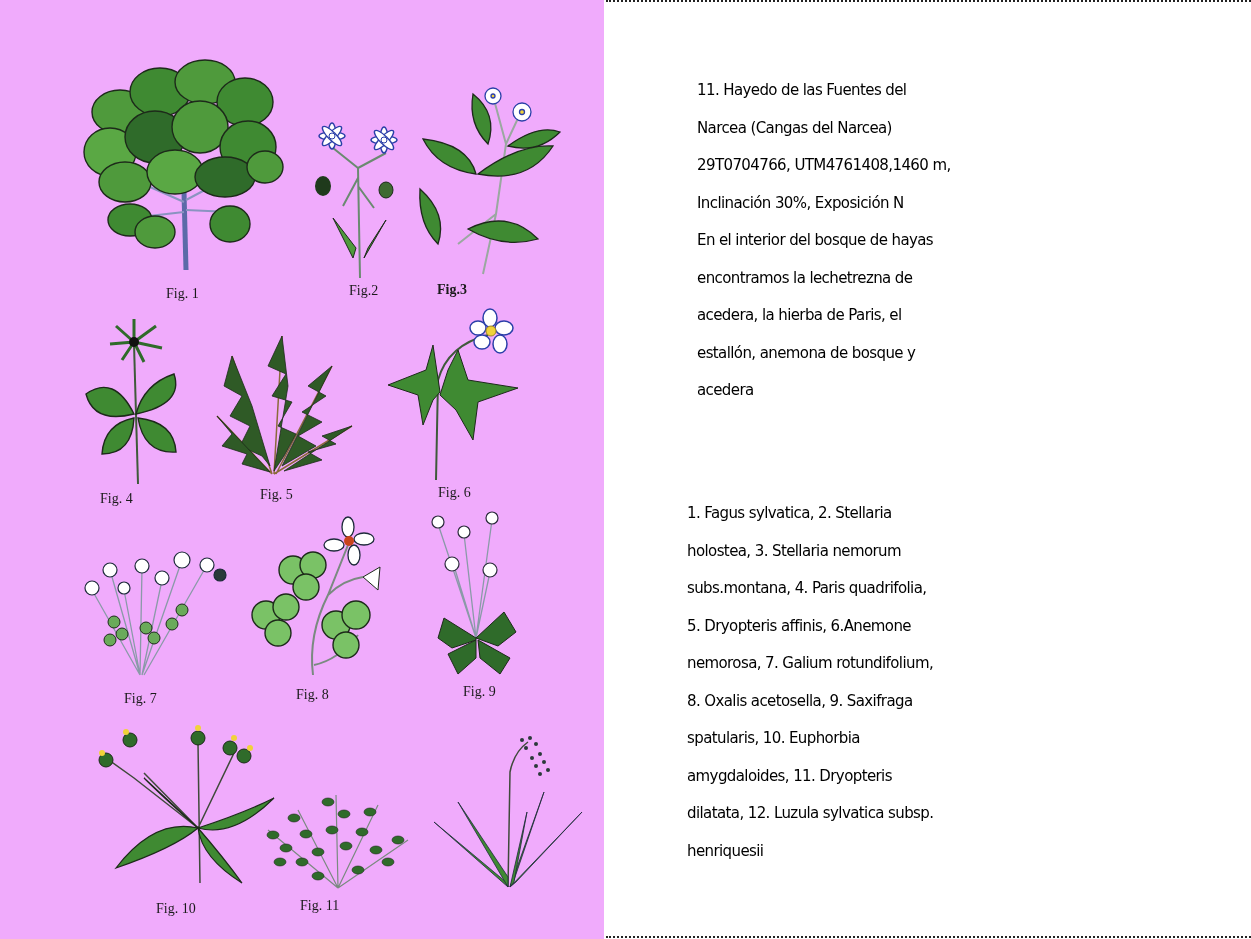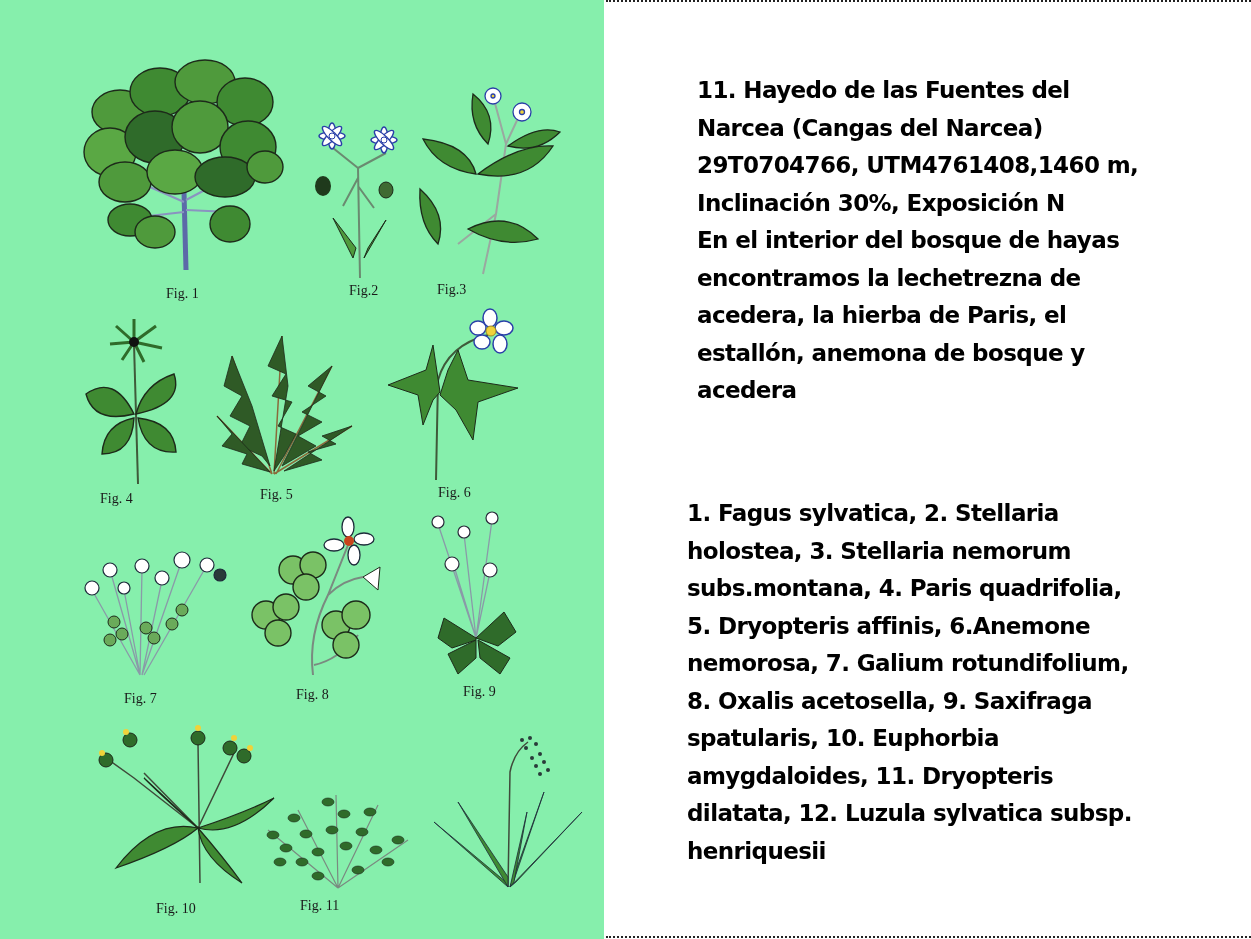--- a/index.html
+++ b/index.html
@@ -3,41 +3,41 @@
 <meta charset="utf-8">
 <style>
   html, body { margin:0; padding:0; }
   body {
     width:1251px; height:939px; position:relative; overflow:hidden;
     background:#ffffff;
     font-family:"DejaVu Sans", sans-serif;
   }
   .plate {
     position:absolute; left:0; top:0; width:604px; height:939px;
-    background:#86efac;
+    background:#f0abfc;
   }
   .dotted-top {
     position:absolute; left:606px; top:0; width:645px; height:0;
     border-top:2px dotted #222;
   }
   .dotted-bottom {
     position:absolute; left:606px; top:936px; width:645px; height:0;
     border-top:2px dotted #222;
   }
   .fig { position:absolute; }
   .fig svg { display:block; overflow:visible; }
   .fig-label {
     position:absolute;
     font-family:"Liberation Serif", serif;
     font-size:14px; color:#1a1a1a; white-space:nowrap;
   }
   .text-block {
     position:absolute; color:#000;
     font-family:"DejaVu Sans", sans-serif;
-    font-weight:bold; font-size:23px; line-height:37.5px;
+    font-weight:normal; font-size:15px; line-height:37.5px;
     letter-spacing:-0.6px;
   }
   .text-block .line { display:block; white-space:nowrap; }
 </style>
 </head>
 <body>
 
 <div class="plate">
 
   <div class="fig" style="left:80px; top:52px;">
@@ -99,21 +99,21 @@
         <path d="M50 145 Q90 125 120 155 Q85 165 50 145 Z"></path>
       </g>
       <g stroke="#2a3fa8" stroke-width="1.3">
         <circle cx="75" cy="12" r="8" fill="#fff"></circle>
           <circle cx="75" cy="12" r="2" fill="#f0d23a"></circle>
         <circle cx="104" cy="28" r="9" fill="#fff"></circle>
           <circle cx="104" cy="28" r="2.5" fill="#f0d23a"></circle>
       </g>
     </svg>
   </div>
-  <div class="fig-label" style="left:437px; top:282px;">Fig.3</div>
+  <div class="fig-label" style="left:437px; top:282px;font-weight:bold;">Fig.3</div>
 
   <div class="fig" style="left:84px; top:314px;">
     <svg width="100" height="170" viewBox="0 0 100 170">
       <path d="M50 30 L54 170" stroke="#3f5a3a" stroke-width="2"></path>
       <g stroke="#2f6b2a" stroke-width="3">
         <path d="M50 28 L50 5 M50 28 L72 12 M50 28 L78 34 M50 28 L60 48 M50 28 L38 46 M50 28 L26 30 M50 28 L32 12"></path>
       </g>
       <circle cx="50" cy="28" r="5" fill="#111"></circle>
       <g fill="#3f8a32" stroke="#1d2a1a" stroke-width="1.4">
         <path d="M50 100 Q10 110 2 80 Q30 60 50 100 Z"></path>

